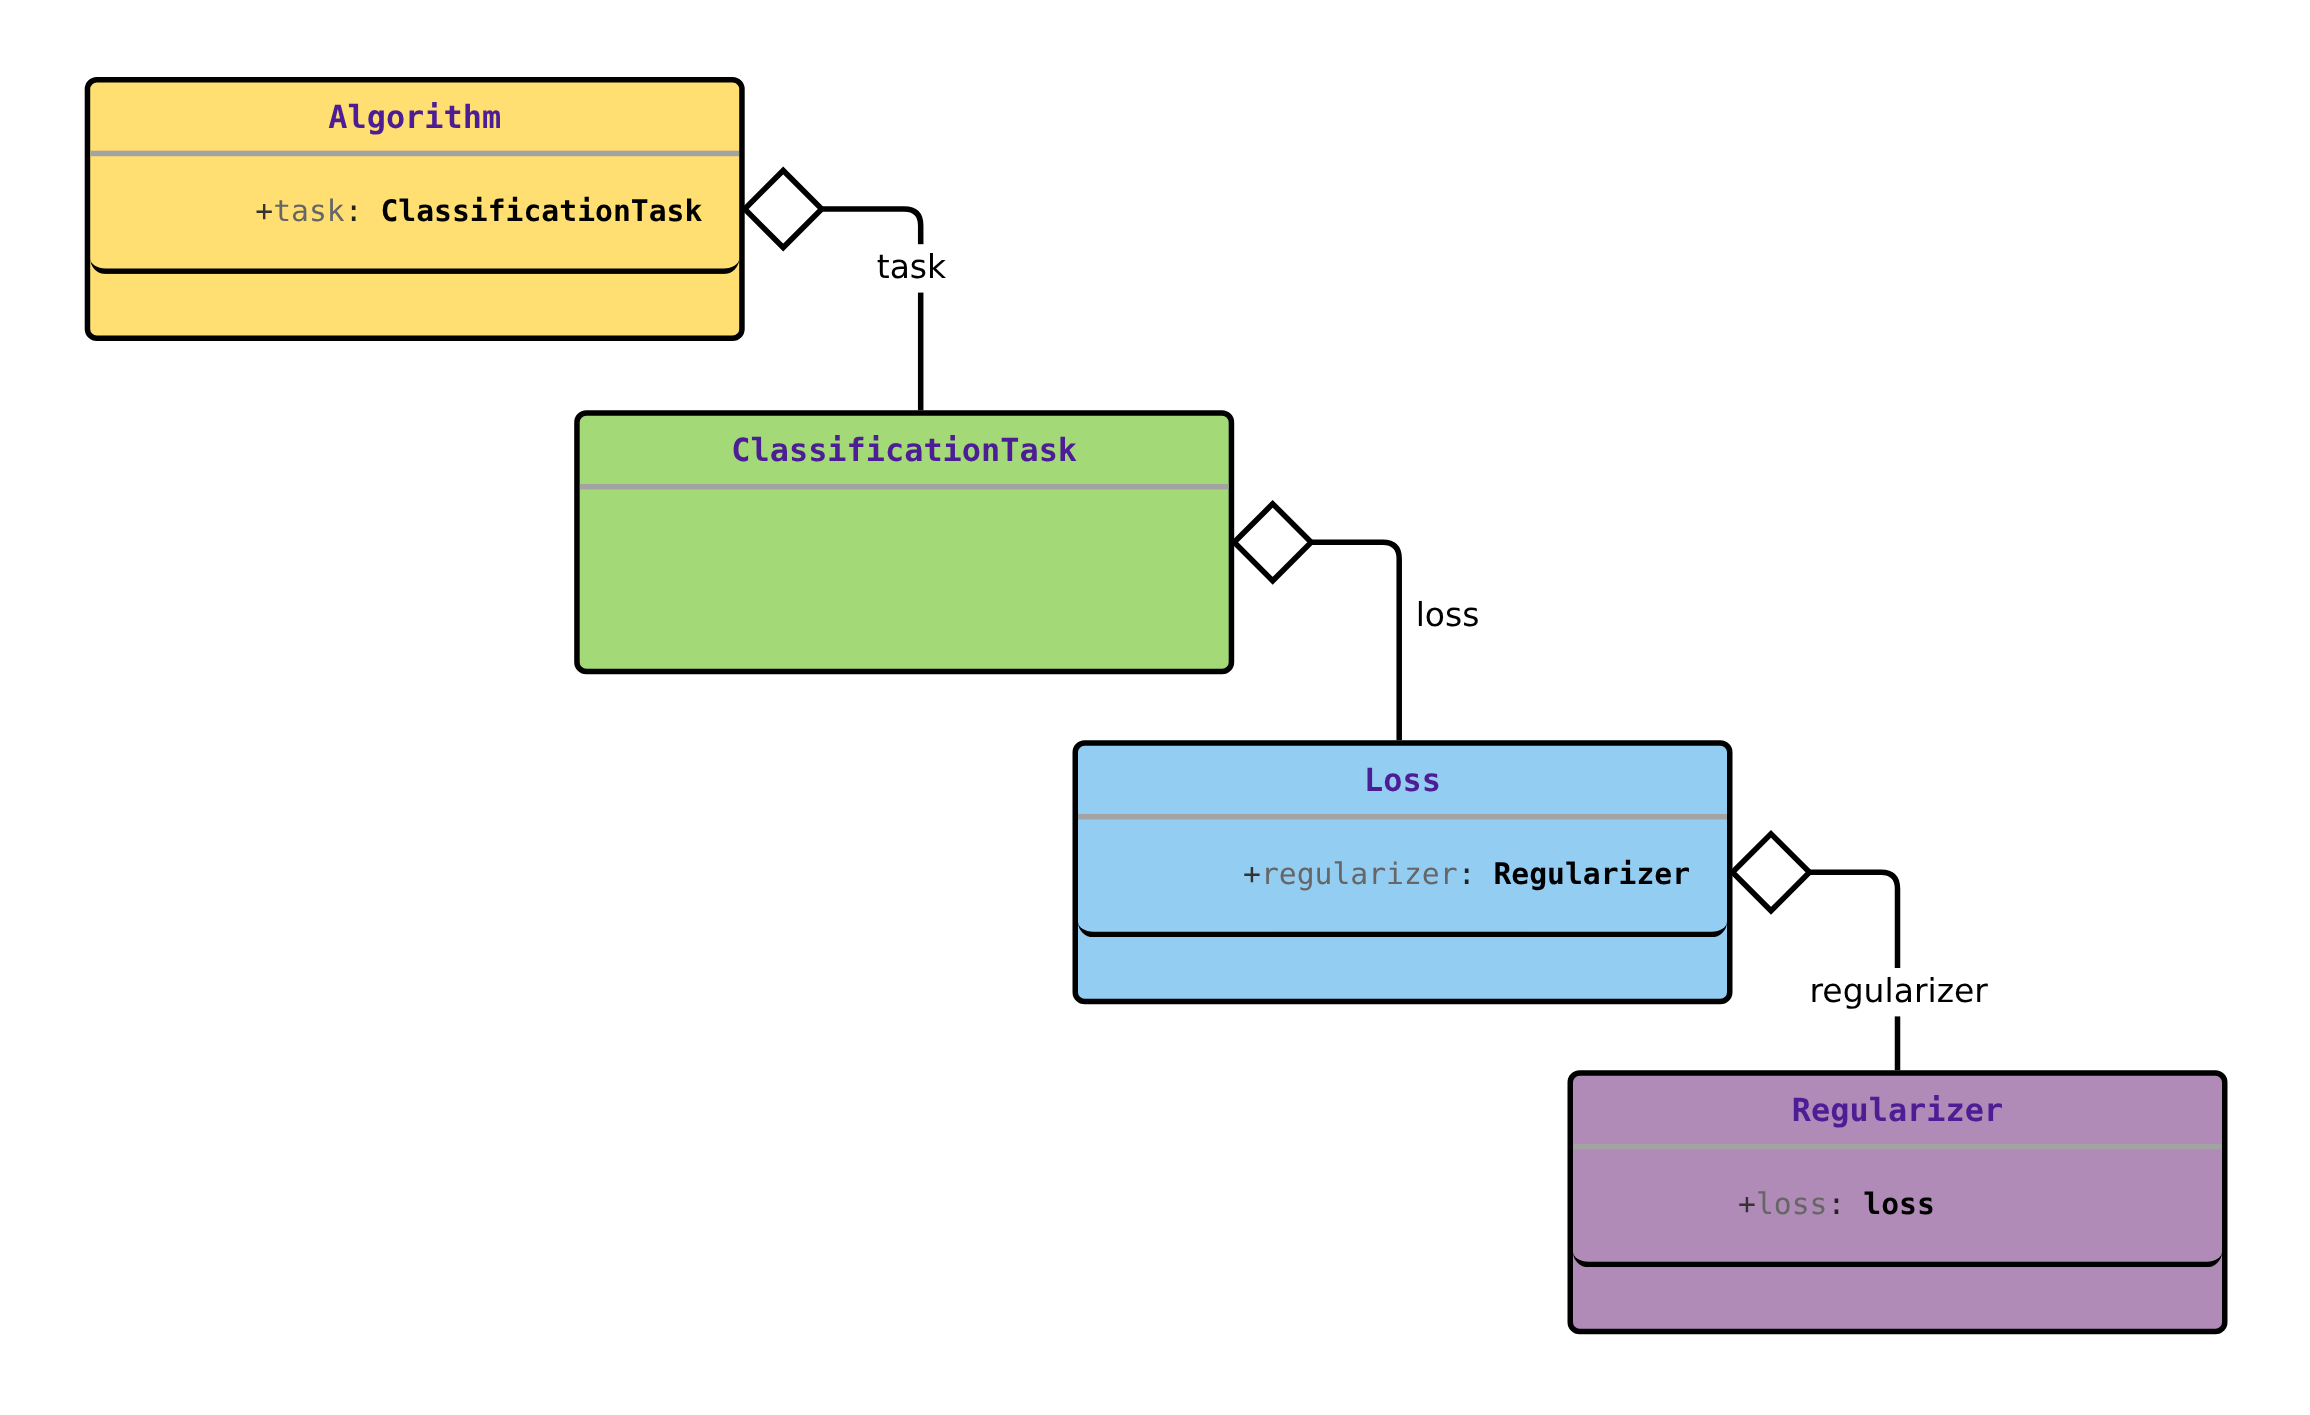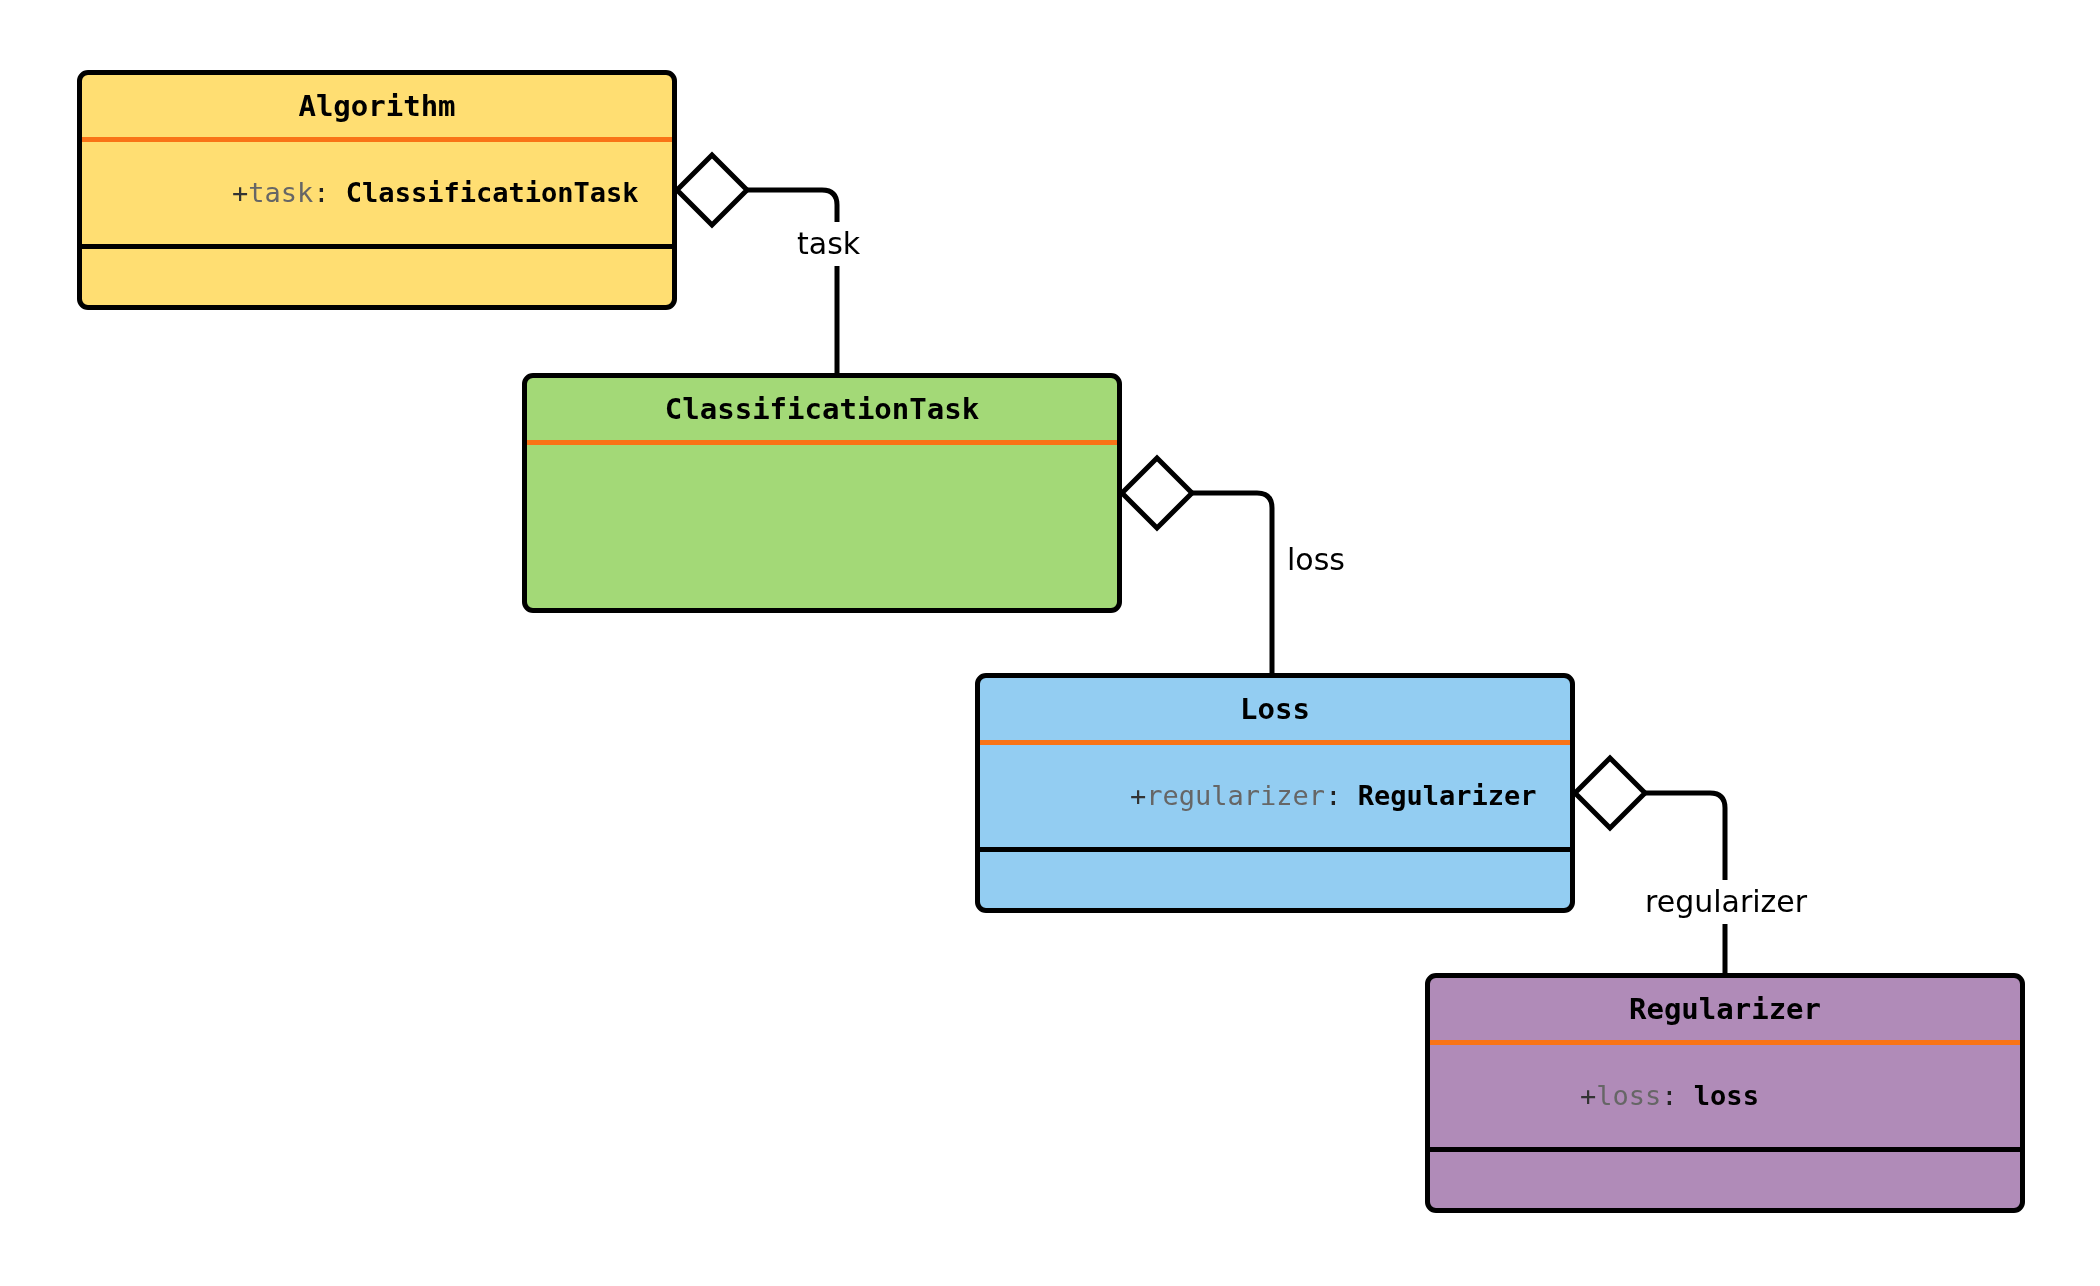--- a/index.html
+++ b/index.html
@@ -24,38 +24,39 @@
     box-sizing: border-box;
     border: 5px solid #000000;
     border-radius: 11px;
     overflow: hidden;
     display: flex;
     flex-direction: column;
   }
   .uml-title {
     height: 62px;
     flex: 0 0 62px;
-    border-bottom: 5px solid #f97316;
+    border-bottom: 5px solid #a3a3a3;
     display: flex;
     align-items: center;
     justify-content: center;
     font-family: "DejaVu Sans Mono", monospace;
     font-weight: bold;
     font-size: 29px;
-    color: #000000;
+    color: #4c1d95;
     letter-spacing: 0px;
   }
   .uml-attrs {
     flex: 0 0 88px;
     border-bottom: 5px solid #000000;
     display: flex;
     flex-direction: column;
     justify-content: flex-end;
     padding-left: 20px;
     box-sizing: border-box;
+    border-radius: 14px;
   }
   .uml-methods {
     flex: 1 1 auto;
     display: flex;
     flex-direction: column;
     justify-content: center;
     padding-left: 20px;
     box-sizing: border-box;
   }
   .attr-line {

